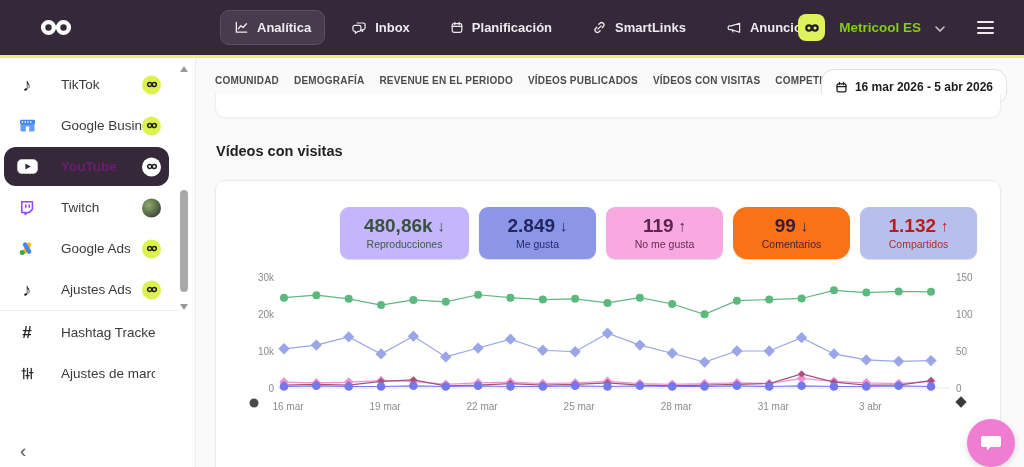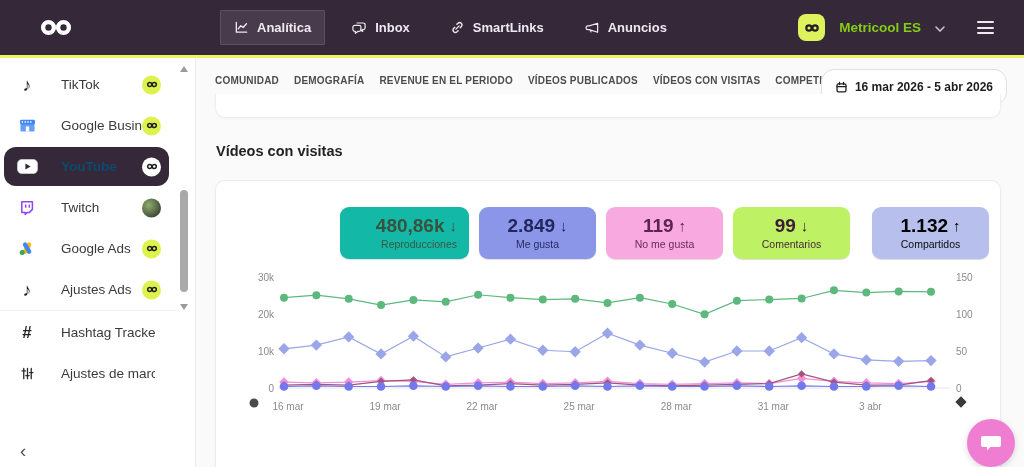--- a/index.html
+++ b/index.html
@@ -5,41 +5,41 @@
   *{margin:0;padding:0;box-sizing:border-box}
   html,body{width:1024px;height:467px;overflow:hidden}
   body{position:relative;font-family:"Liberation Sans",sans-serif;background:#fbfafa}
   svg{display:block;font-family:inherit}
 
   
   .header{position:absolute;top:0;left:0;width:1024px;height:58px;background:#342839;border-bottom:3px solid #edf35f}
   .logo{position:absolute;left:40px;top:18px}
   .nav{position:absolute;left:220px;top:0;height:55px;display:flex;align-items:center;gap:12px}
   .nav-item{display:flex;align-items:center;gap:8px;color:#efeaf0;font-size:13px;font-weight:600;
-            padding:9px 13px;border-radius:1px;cursor:pointer;white-space:nowrap;border:1px solid transparent}
+            padding:9px 13px;border-radius:9px;cursor:pointer;white-space:nowrap;border:1px solid transparent}
   .nav-item.active{background:#483b4c;border-color:#5c4f60;font-weight:700}
   .nav-ic{display:flex;align-items:center}
   .header-right{position:absolute;right:26px;top:0;height:55px;display:flex;align-items:center;gap:12px}
   .acct-avatar{width:27px;height:27px;border-radius:8px;background:#def25e;display:flex;align-items:center;justify-content:center}
   .acct-name{color:#84cc16;font-size:13.5px;font-weight:700;margin-left:2px}
   .chev-down{margin:2px 6px 0 2px}
   .burger{display:flex;flex-direction:column;gap:3.5px;margin-left:10px;cursor:pointer;padding:4px}
   .burger span{display:block;width:17px;height:2px;border-radius:1px;background:#efeaf0}
 
   
   .sidebar{position:absolute;top:58px;left:0;width:196px;height:409px;background:#ffffff;border-right:1px solid #ededed}
   .channels{position:absolute;top:6px;left:0;right:0}
   .tools{position:absolute;top:254px;left:0;right:0}
   .side-row{position:relative;height:41px;display:flex;align-items:center;cursor:pointer}
   .side-pill{position:absolute;left:4px;right:26px;top:1px;bottom:1px;background:#342839;border-radius:12px;display:none}
   .side-row.active .side-pill{display:block}
   .side-ic{position:relative;width:24px;margin-left:15px;display:flex;align-items:center;justify-content:center}
   .glyph-ic{line-height:1}
   .side-lbl{position:relative;margin-left:22px;font-size:13.5px;font-weight:500;color:#3a3a3a;white-space:nowrap;max-width:94px;overflow:hidden}
-  .side-row.active .side-lbl{color:#0c4a6e;font-weight:700}
+  .side-row.active .side-lbl{color:#701a75;font-weight:700}
   .badge{position:absolute;left:142px;top:50%;transform:translateY(-50%);width:19px;height:19px;border-radius:50%;
          display:flex;align-items:center;justify-content:center}
   .b-yellow{background:#def24e}
   .b-white{background:#ffffff}
   .b-avatar{background:radial-gradient(circle at 35% 35%,#8fae6d,#44503a 70%,#222c22)}
   .side-divider{position:absolute;left:0;right:16px;top:252px;border-top:1px solid #f0f0f0}
   .collapse-btn{position:absolute;left:12px;top:378px;font-size:19px;color:#555;cursor:pointer;padding:4px 8px}
   .side-scroll-track{position:absolute;right:6px;top:4px;width:10px;height:252px}
   .tri-up{position:absolute;top:4px;left:1px;width:0;height:0;border-left:4px solid transparent;border-right:4px solid transparent;border-bottom:6px solid #9a9a9a}
   .tri-down{position:absolute;top:242px;left:1px;width:0;height:0;border-left:4px solid transparent;border-right:4px solid transparent;border-top:6px solid #9a9a9a}
@@ -91,20 +91,29 @@
         <span>Analítica</span>
       </div>
       <div class="nav-item">
         <span class="nav-ic">
           <svg width="16" height="15" viewBox="0 0 17 16" fill="none" stroke="currentColor" stroke-width="1.3" stroke-linejoin="round">
             <path d="M6 3.2h7a2 2 0 0 1 2 2v3a2 2 0 0 1-2 2h-.6v2l-2.6-2"></path>
             <path d="M8.6 5.8H4a2 2 0 0 0-2 2v2.4a2 2 0 0 0 2 2h.6v2l2.7-2h1.3a2 2 0 0 0 2-2V7.8a2 2 0 0 0-2-2z"></path>
           </svg>
         </span>
         <span>Inbox</span>
+      </div>
+      <div class="nav-item">
+        <span class="nav-ic">
+          <svg width="14" height="15" viewBox="0 0 16 16" fill="none" stroke="currentColor" stroke-width="1.4" stroke-linecap="round">
+            <rect x="2.5" y="3.5" width="11" height="10" rx="2"></rect>
+            <path d="M2.5 6.8h11M5.5 2v2.6M10.5 2v2.6"></path>
+          </svg>
+        </span>
+        <span>Planificación</span>
       </div>
       <div class="nav-item">
         <span class="nav-ic">
           <svg width="15" height="15" viewBox="0 0 16 16" fill="none" stroke="currentColor" stroke-width="1.4" stroke-linecap="round">
             <path d="M6.3 9.7l3.4-3.4"></path>
             <path d="M7.3 4.6l1.2-1.2a2.55 2.55 0 0 1 3.6 3.6l-1.2 1.2"></path>
             <path d="M8.7 11.4l-1.2 1.2a2.55 2.55 0 0 1-3.6-3.6l1.2-1.2"></path>
           </svg>
         </span>
         <span>SmartLinks</span>
@@ -268,37 +277,37 @@
       </svg>
   </span>
   <span>16 mar 2026 - 5 abr 2026</span>
 </div>
 
 <div class="partial-card"></div>
 <div class="section-title">Vídeos con visitas</div>
 
 <div class="main-card">
   <div class="metrics">
-      <div class="metric" style="background: #14b8a6; color: rgb(57, 82, 63); align-items: flex-end;">
+      <div class="metric" style="background: #c4b5fd; color: rgb(57, 82, 63);">
         <div class="m-num">480,86k<span class="m-arrow">↓</span></div>
         <div class="m-lbl">Reproducciones</div>
       </div>
       <div class="metric" style="background: rgb(140, 150, 233); color: rgb(35, 38, 94);">
         <div class="m-num">2.849<span class="m-arrow">↓</span></div>
         <div class="m-lbl">Me gusta</div>
       </div>
       <div class="metric" style="background: rgb(248, 169, 224); color: rgb(94, 36, 80);">
         <div class="m-num">119<span class="m-arrow">↑</span></div>
         <div class="m-lbl">No me gusta</div>
       </div>
-      <div class="metric" style="background: #bef264; color: rgb(60, 27, 54);">
+      <div class="metric" style="background: #f97316; color: rgb(60, 27, 54); border-radius: 14px;">
         <div class="m-num">99<span class="m-arrow">↓</span></div>
         <div class="m-lbl">Comentarios</div>
       </div>
-      <div class="metric" style="background: rgb(183, 192, 237); color: #000000; margin-left: 12px;">
+      <div class="metric" style="background: rgb(183, 192, 237); color: #b91c1c;">
         <div class="m-num">1.132<span class="m-arrow">↑</span></div>
         <div class="m-lbl">Compartidos</div>
       </div>
     </div>
   <div class="chart-wrap">
     <svg id="chart-svg" width="748" height="148" viewBox="0 0 748 148">
         <line x1="44" y1="117" x2="716" y2="117" stroke="#e6e6e6" stroke-width="1"></line>
         <text x="40" y="120.5" text-anchor="end" fill="#8b8b8b" font-size="10">0</text>
         <text x="40" y="83.5" text-anchor="end" fill="#8b8b8b" font-size="10">10k</text>
         <text x="40" y="46.5" text-anchor="end" fill="#8b8b8b" font-size="10">20k</text>

